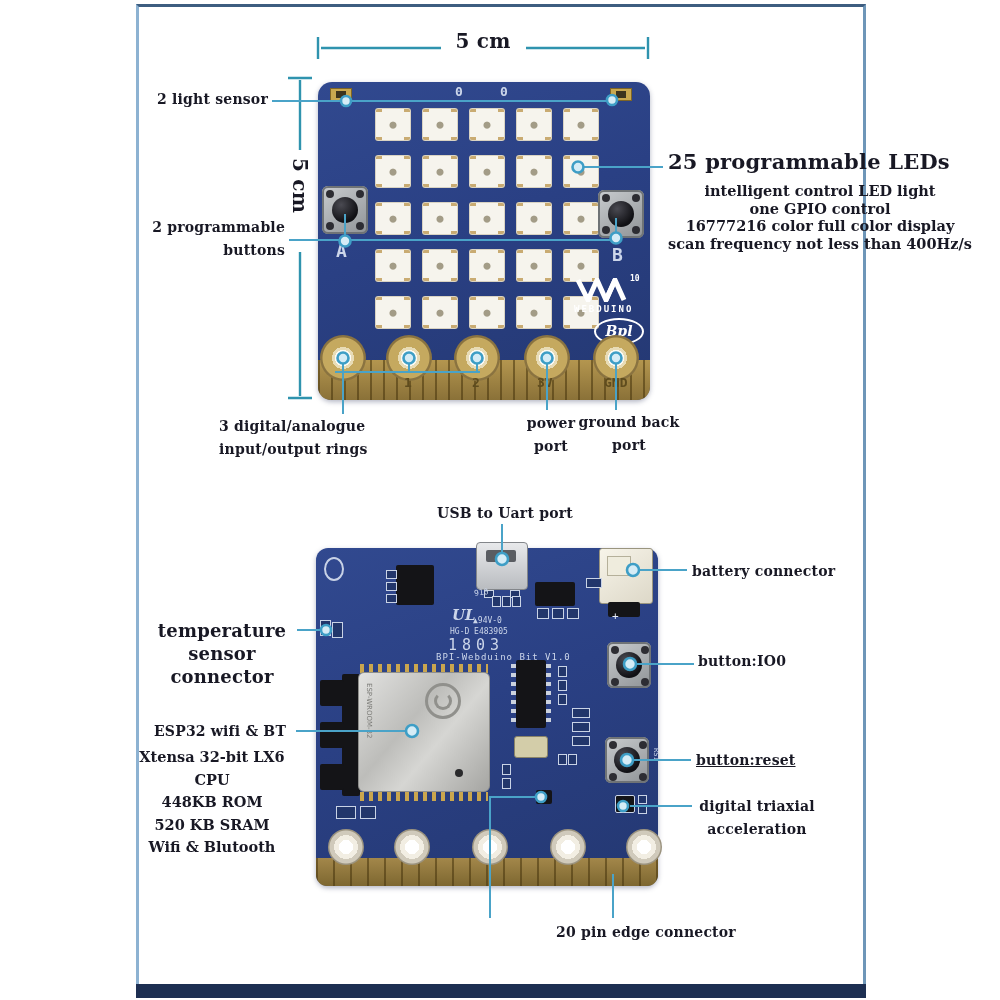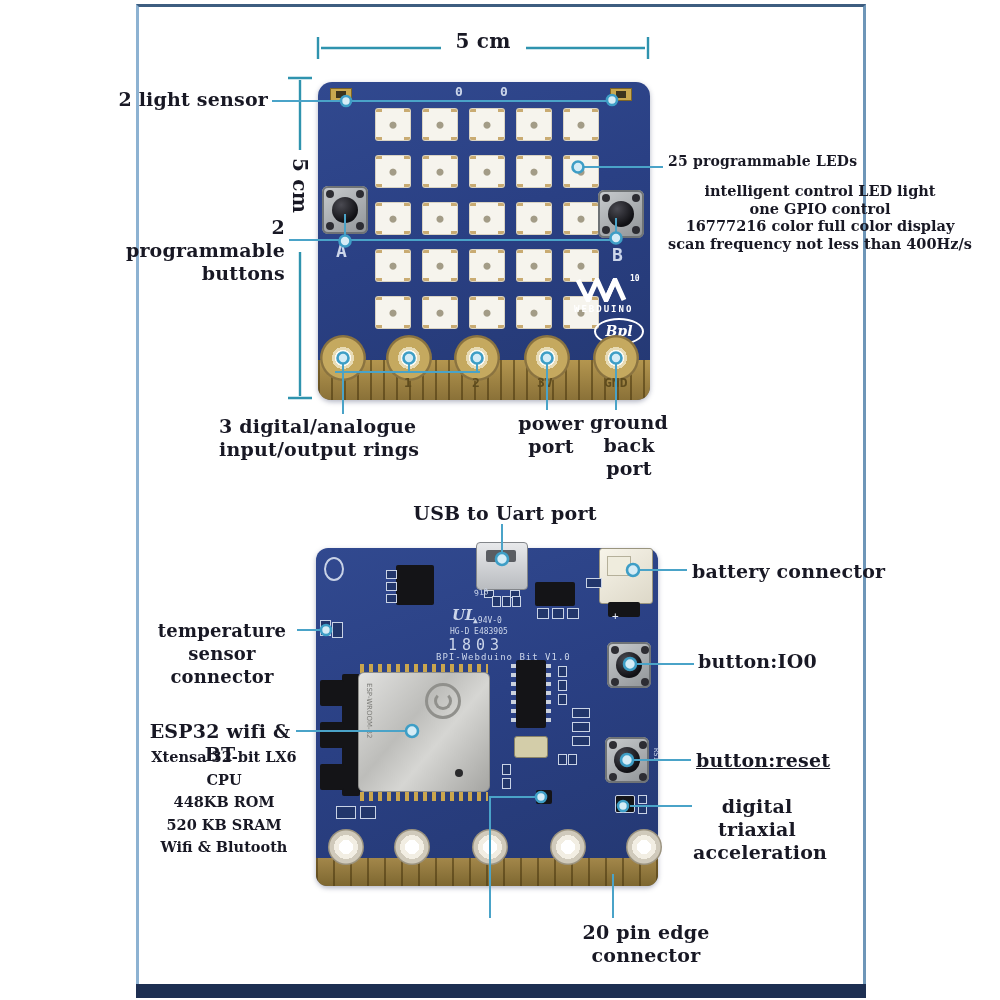--- a/index.html
+++ b/index.html
@@ -34,21 +34,21 @@
   .tact::before{content:"";position:absolute;width:8px;height:8px;border-radius:50%;background:#2d2d33;
         top:4px;left:4px;box-shadow:30px 0 0 #2d2d33,0 32px 0 #2d2d33,30px 32px 0 #2d2d33;}
   .tact::after{content:"";position:absolute;left:50%;top:50%;width:26px;height:26px;margin:-13px 0 0 -13px;
         border-radius:50%;background:radial-gradient(circle at 35% 30%,#4a4a52,#101014 70%);}
   .sensor{position:absolute;width:20px;height:11px;background:#c8a84f;border:1px solid #7e6526;}
   .sensor::after{content:"";position:absolute;left:5px;top:2px;right:5px;bottom:2px;background:#3c341d;}
   .silk{position:absolute;color:#ccd6ea;font-family:"DejaVu Sans Mono","Liberation Mono",monospace;}
   .pad{position:absolute;border:1px solid #c9d3e6;background:#22366b;}
   .blackic{position:absolute;background:#141417;border-radius:2px;}
   
-  .lbl{position:absolute;font-weight:bold;font-size:19px;line-height:23px;letter-spacing:.2px;}
+  .lbl{position:absolute;font-weight:bold;font-size:14px;line-height:23px;letter-spacing:.2px;}
   .lbl-sm{position:absolute;font-weight:bold;font-size:14.5px;line-height:17.5px;}
   .ctr{text-align:center;} .rgt{text-align:right;}
   .vtext{writing-mode:vertical-rl;}
   svg{position:absolute;left:0;top:0;pointer-events:none;}
   .esp-shield{position:absolute;border-radius:6px;border:1px solid #8f8f8c;
       background:linear-gradient(130deg,#e2e2e0 0%,#bdbdba 40%,#d6d6d3 60%,#a5a5a2 100%);}
   .swirl{position:absolute;width:30px;height:30px;border:3px solid #90908c;border-radius:50%;}
   .swirl::after{content:"";position:absolute;left:6px;top:6px;width:12px;height:12px;
       border:3px solid #90908c;border-top-color:transparent;border-radius:50%;}
   .pins-h{position:absolute;height:9px;background:repeating-linear-gradient(90deg,#caa64e 0 4px,rgba(0,0,0,0) 4px 9px);}
@@ -247,21 +247,21 @@
       <circle cx="623" cy="806" r="5"></circle>
       <circle cx="541" cy="797" r="5"></circle>
     </g>
   </svg>
 
   <div class="lbl ctr" style="left:443px;top:30px;width:80px;font-size:20px;">5 cm</div>
   <div class="lbl vtext" style="left:288px;top:158px;height:92px;font-size:20px;">5 cm</div>
 
   <div class="lbl rgt" style="left:118px;top:88px;width:150px;">2 light sensor</div>
 
-  <div class="lbl" style="left:668px;top:150px;font-size:14px;">25 programmable LEDs</div>
+  <div class="lbl" style="left:668px;top:150px;font-size:21px;">25 programmable LEDs</div>
   <div class="lbl-sm ctr" style="left:655px;top:182px;width:330px;">
     <div>intelligent control LED light</div>
     <div>one GPIO control</div>
     <div>16777216 color full color display</div>
     <div>scan frequency not less than 400Hz/s</div>
   </div>
 
   <div class="lbl ctr" style="left:125px;top:216px;width:160px;text-align:right;">
     <div>2 programmable</div>
     <div>buttons</div>
@@ -284,21 +284,21 @@
   <div class="lbl" style="left:692px;top:560px;">battery connector</div>
 
   <div class="lbl ctr" style="left:148px;top:619px;width:148px;font-size:18px;line-height:23px;">
     <div>temperature sensor</div>
     <div>connector</div>
   </div>
 
   <div class="lbl" style="left:698px;top:650px;">button:IO0</div>
 
   <div class="lbl ctr" style="left:148px;top:720px;width:144px;">ESP32 wifi &amp; BT</div>
-  <div class="lbl-sm ctr" style="left:136px;top:746px;width:176px;line-height:22.5px;">
+  <div class="lbl-sm ctr" style="left:124px;top:746px;width:176px;line-height:22.5px;">
     <div>Xtensa 32-bit LX6 CPU</div>
     <div>448KB ROM</div>
     <div>520 KB SRAM</div>
     <div>Wifi &amp; Blutooth</div>
   </div>
 
   <div class="lbl" style="left:696px;top:749px;text-decoration:underline;">button:reset</div>
   <div class="lbl ctr" style="left:693px;top:795px;width:128px;">
     <div>digital triaxial</div>
     <div>acceleration</div>

